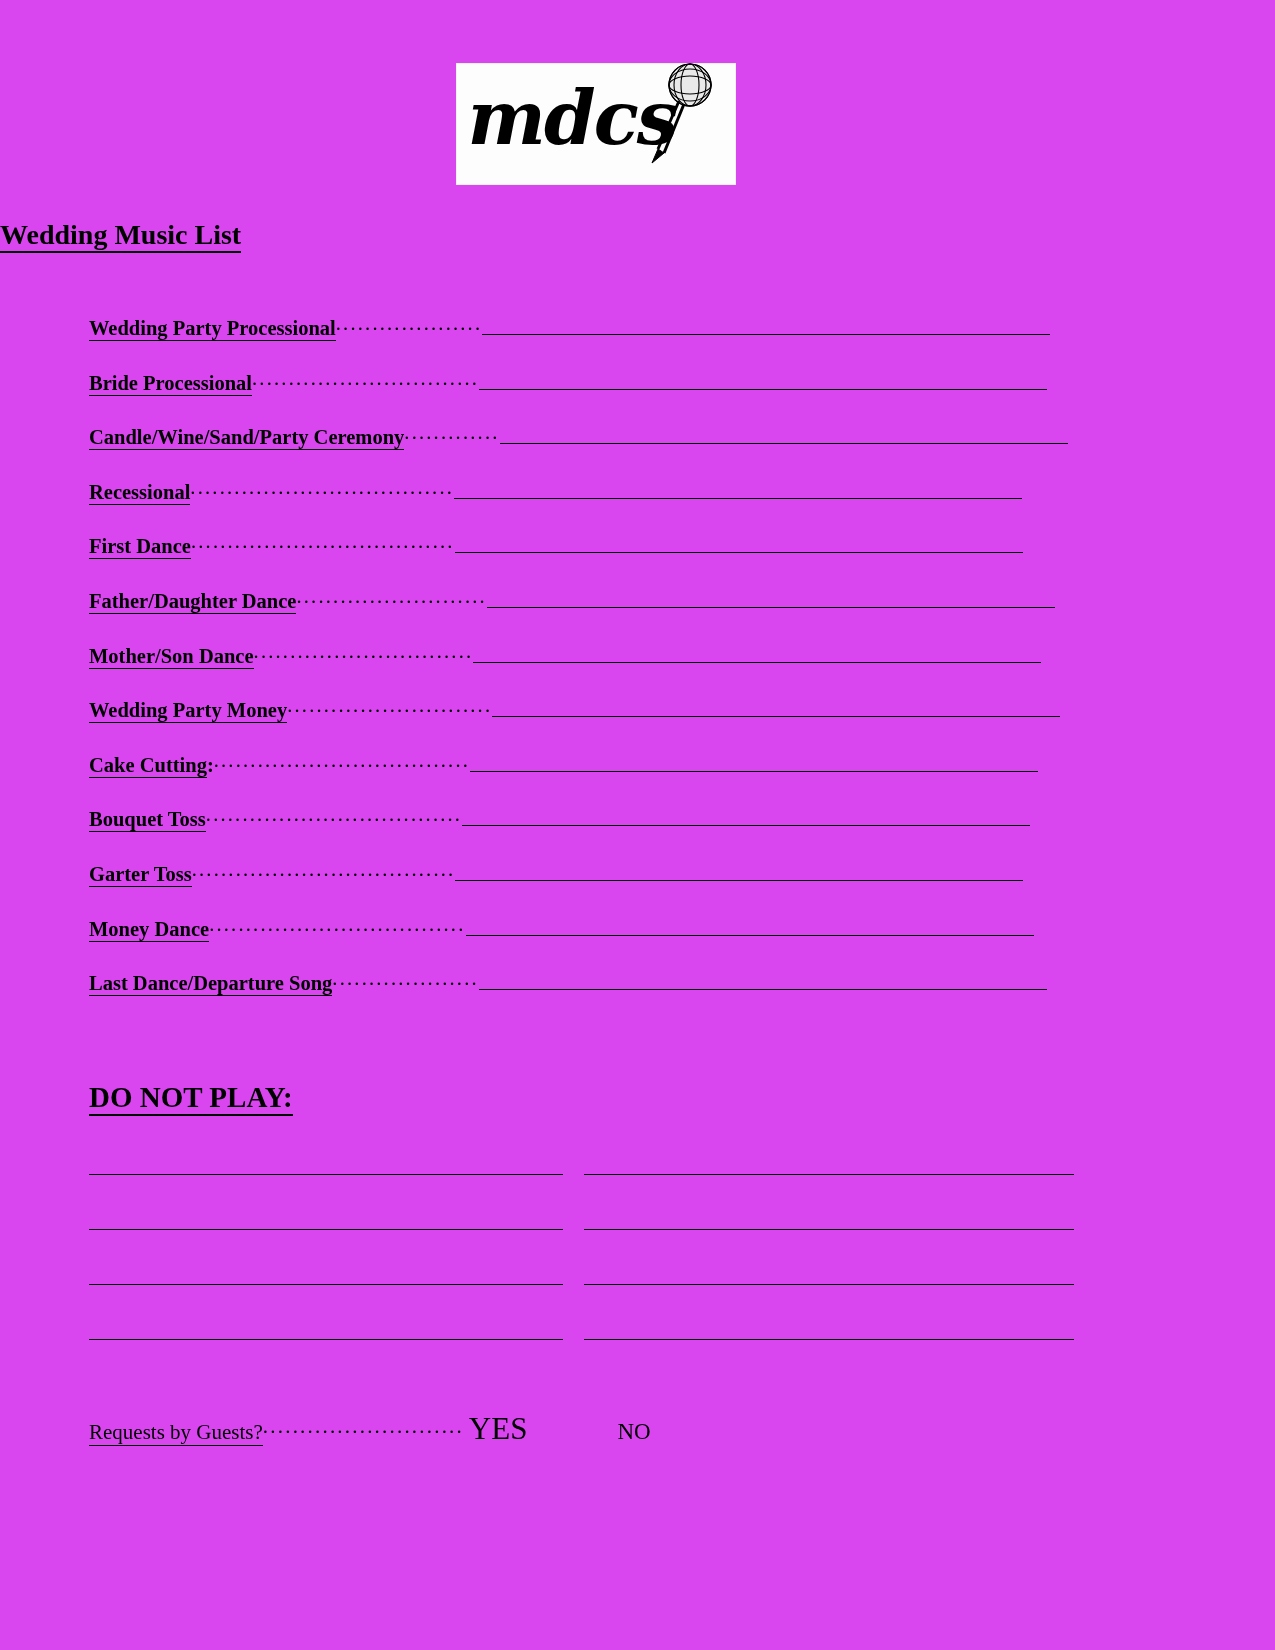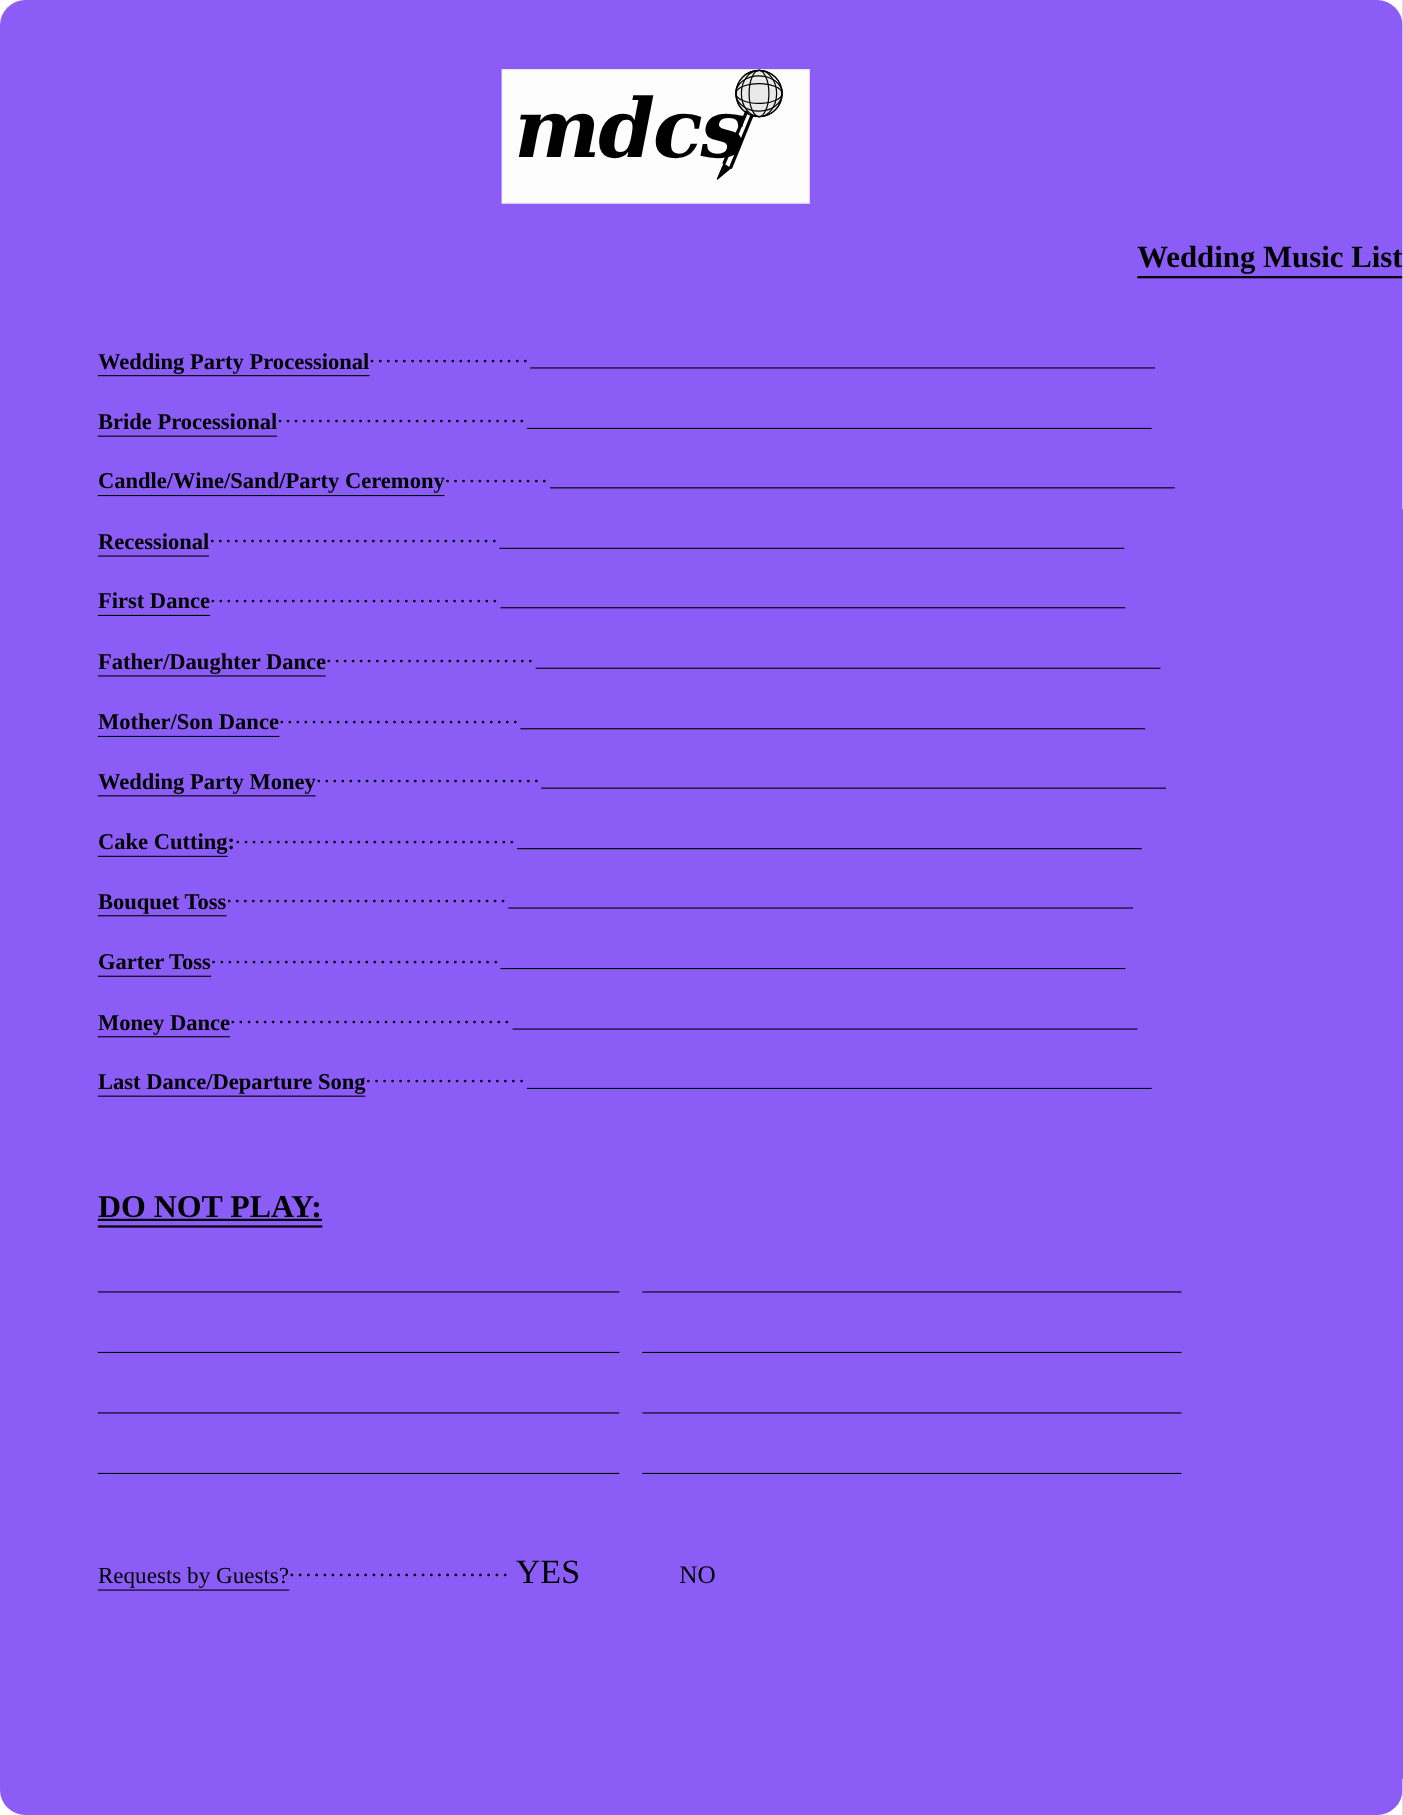--- a/index.html
+++ b/index.html
@@ -4,25 +4,24 @@
 <style>
   html, body {
     margin: 0;
     padding: 0;
     background: #ffffff;
   }
   .page {
     position: relative;
     width: 1275px;
     height: 1650px;
-    background: #8b5cf6;
+    background: #d946ef;
     font-family: "Liberation Serif", serif;
     color: #000000;
     overflow: hidden;
-    border-radius: 23px;
   }
 
   
   .logo-block {
     position: absolute;
     left: 456px;
     top: 63px;
     width: 280px;
     height: 122px;
   }
@@ -56,21 +55,21 @@
     width: 80px;
     height: 110px;
   }
 
   
   .doc-title {
     position: absolute;
     left: 0;
     top: 219px;
     width: 1275px;
-    text-align: right;
+    text-align: left;
     font-family: "Liberation Serif", serif;
     font-weight: bold;
     font-size: 28px;
   }
   .doc-title span {
     border-bottom: 2px solid #000;
     padding-bottom: 1px;
   }
 
   
@@ -126,21 +125,20 @@
     position: absolute;
     left: 89px;
     top: 1081px;
     font-family: "Liberation Serif", serif;
     font-weight: bold;
     font-size: 29px;
   }
   .dnp-title span {
     border-bottom: 2px solid #000;
     padding-bottom: 1px;
-    text-decoration: underline;
   }
 
   .dnp-grid {
     position: absolute;
     left: 89px;
     top: 1152px;
     width: 990px;
   }
   .dnp-row {
     position: relative;

